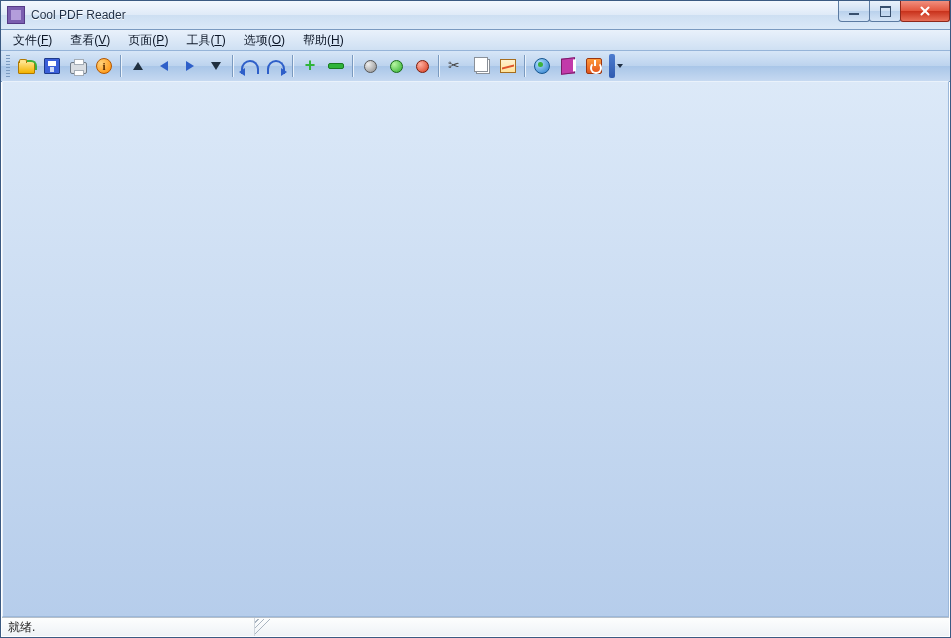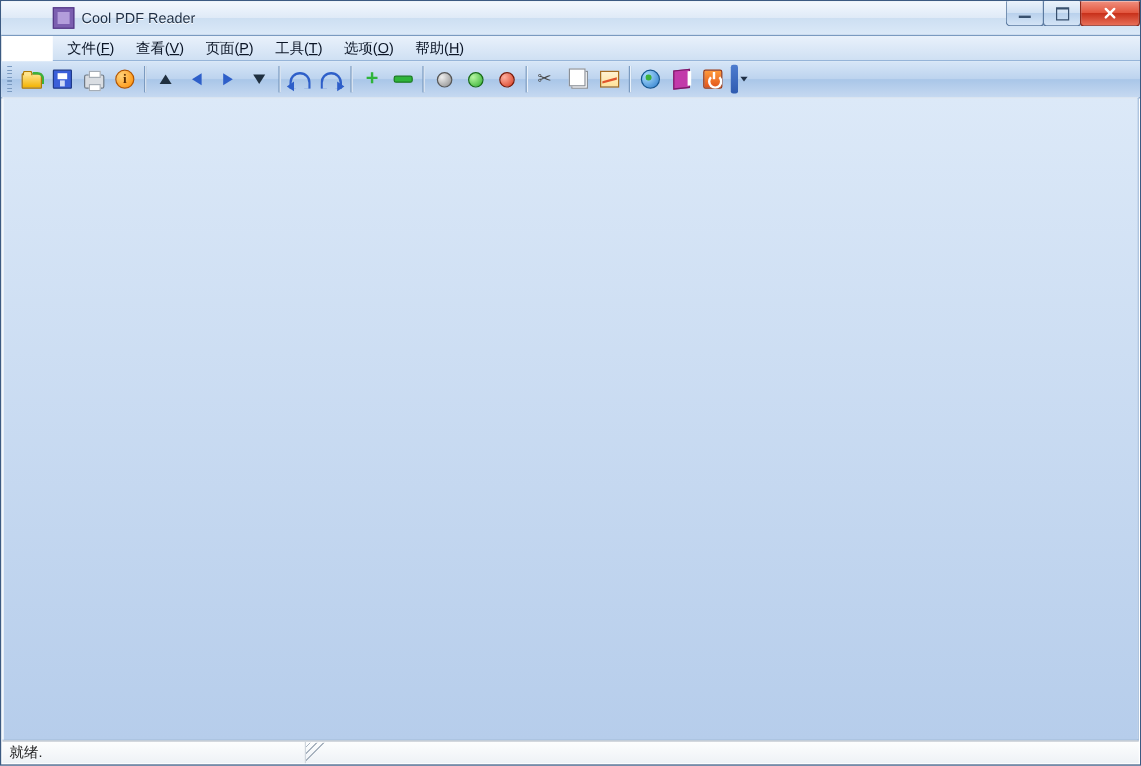--- a/index.html
+++ b/index.html
@@ -2,42 +2,42 @@
 <html><head>
 <meta charset="utf-8">
 <style>
   html,body{margin:0;padding:0;width:951px;height:638px;overflow:hidden;
     font-family:"Microsoft YaHei","Segoe UI",Tahoma,sans-serif;font-size:12px;
     background:#6b8bb5;}
   .window{position:absolute;left:0;top:0;width:949px;height:636px;
     border:1px solid #3b5a82;background:#fff;}
   
   .titlebar{height:28px;background:linear-gradient(#f3f8fe,#dfeaf7 50%,#cddff2 51%,#dbe9f8);
-    border-bottom:1px solid #7a9ac0;display:flex;align-items:center;position:relative;padding-left:37px;}
+    border-bottom:1px solid #7a9ac0;display:flex;align-items:center;position:relative;}
   .titlebar .app-icon{width:16px;height:16px;margin:0 6px;background:#7b5fb0;
     border:1px solid #553a87;position:relative;}
   .titlebar .app-icon:after{content:"";position:absolute;inset:3px;background:#b39ddb;}
   .titlebar .title-text{color:#1f2f45;text-shadow:0 1px 0 #fff;}
   .win-controls{position:absolute;right:0;top:0;display:flex;height:20px;}
   .win-btn{width:30px;height:20px;border:1px solid #5b7aa1;border-top:none;
     margin-left:-1px;display:flex;align-items:center;justify-content:center;
     background:linear-gradient(#eaf2fb,#cfe0f3 50%,#b9d1ec 51%,#d4e4f6);
     border-bottom-left-radius:3px;border-bottom-right-radius:3px;}
   .win-btn:first-child{border-bottom-left-radius:4px;}
   .win-btn.close{width:48px;background:linear-gradient(#f08f7e,#e2543c 50%,#c8311b 51%,#e86f58);
     border-color:#8e281b;}
   .glyph-min{width:10px;height:0;border-top:2px solid #38506e;margin-top:6px;}
   .glyph-max{width:9px;height:8px;border:1px solid #38506e;border-top:2px solid #38506e;}
   .glyph-x{position:relative;width:14px;height:12px;}
   .glyph-x:before,.glyph-x:after{content:"";position:absolute;left:1px;top:5px;width:12px;height:2px;
     background:#fff;border-radius:1px;}
   .glyph-x:before{transform:rotate(45deg);} .glyph-x:after{transform:rotate(-45deg);}
   
   .menubar{height:20px;background:linear-gradient(#e9f1fb,#cfe0f3);
-    border-bottom:1px solid #96b4d8;display:flex;align-items:center;padding:0 4px;gap:2px;margin-left:43px;}
+    border-bottom:1px solid #96b4d8;display:flex;align-items:center;padding:0 4px;gap:2px;}
   .menu-item{padding:1px 8px;color:#0b1526;cursor:default;border-radius:2px;}
   .menu-item .hotkey{text-decoration:underline;}
   
   .toolbar{height:30px;background:linear-gradient(#d7e6f7,#bcd3ee 50%,#a9c6e8 51%,#c6d9f1);
     border-bottom:1px solid #7a9ac0;display:flex;align-items:center;padding:0 2px;}
   .grip{width:4px;height:22px;margin:0 3px;
     background:repeating-linear-gradient(#7a9ac0 0 1px,transparent 1px 3px);}
   .sep{width:1px;height:22px;background:#7a9ac0;margin:0 3px;border-right:1px solid #eaf2fb;}
   .tbtn{width:22px;height:22px;margin:0 1px;display:flex;align-items:center;
     justify-content:center;border:1px solid transparent;border-radius:3px;}

